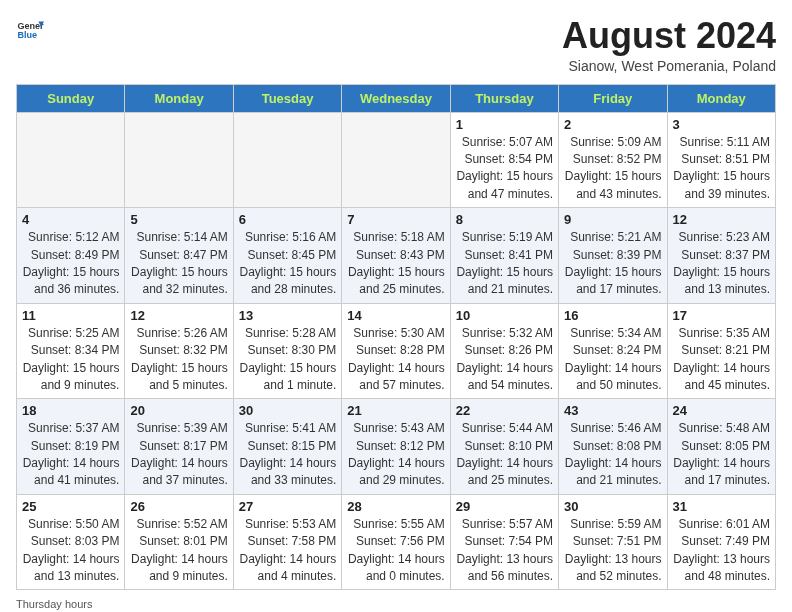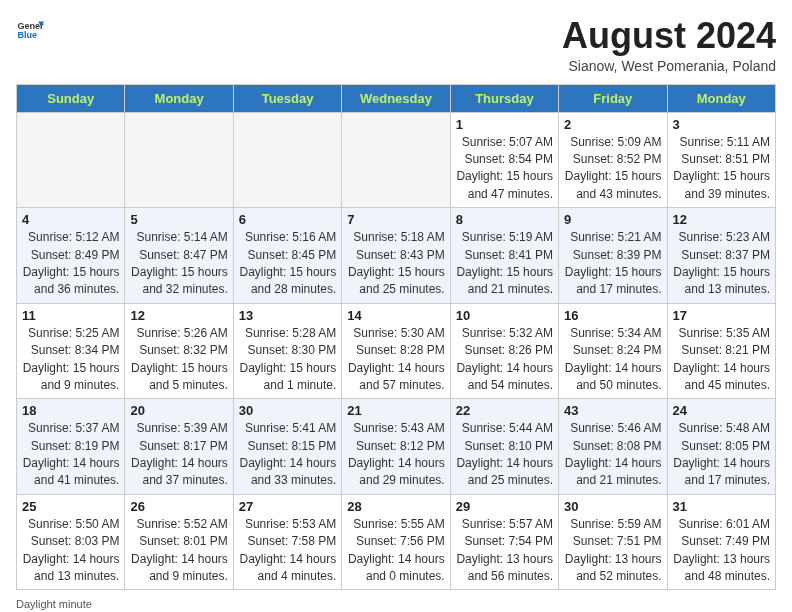--- a/index.html
+++ b/index.html
@@ -255,14 +255,14 @@
         </td>
         <td>
           <span class="day-number">31</span>
           <div class="day-info">Sunrise: 6:01 AM<br>Sunset: 7:49 PM<br>Daylight: 13 hours and 48 minutes.</div>
         </td>
       </tr>
     </tbody>
 </table>
 
 <div class="footer">
-  <span>Daylight minute</span>
+  <span>Thursday hours</span>
 </div>
 
 </body></html>

